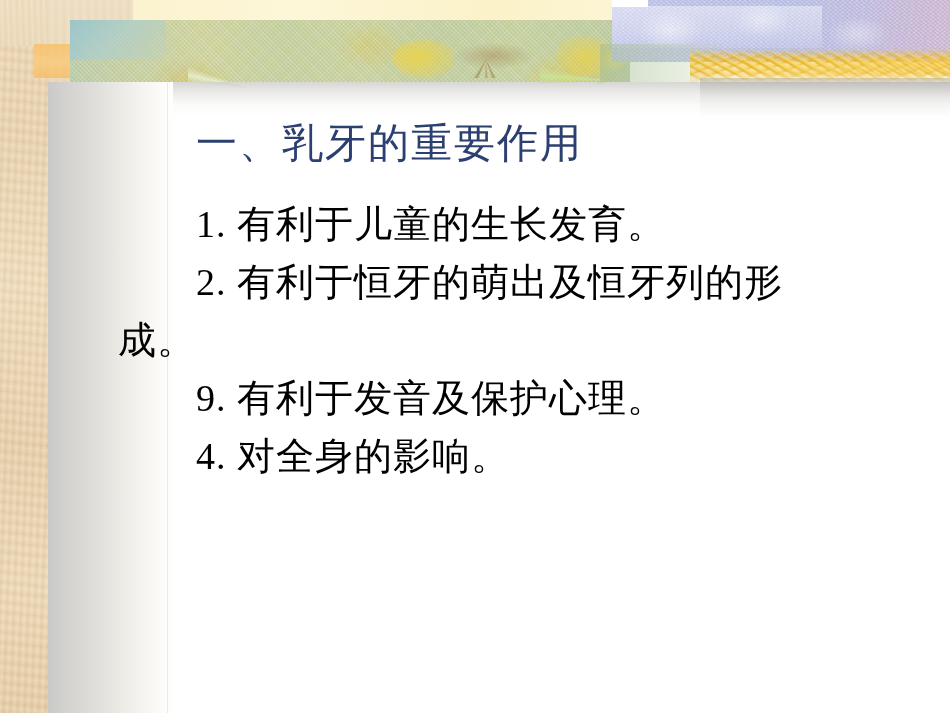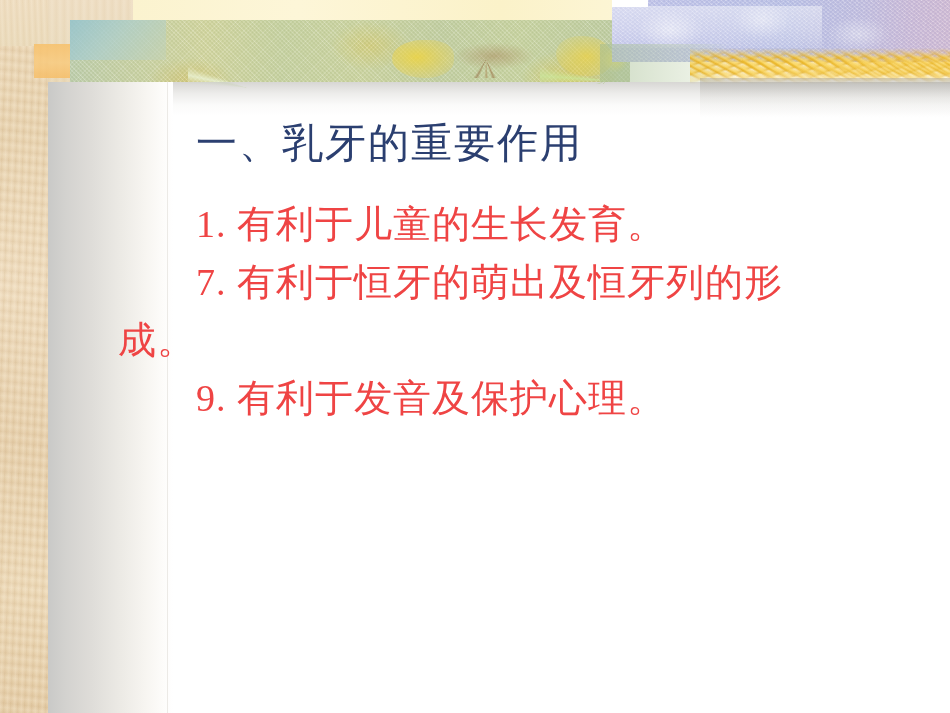--- a/index.html
+++ b/index.html
@@ -410,21 +410,21 @@
     color: #2b3f70;
     font-size: 41px;
     line-height: 1.18;
     letter-spacing: 2px;
     white-space: nowrap;
   }
   .body-list {
     position: absolute;
     left: 118px; top: 195px;
     width: 800px;
-    color: #ef4444;
+    color: #000000;
     font-size: 38px;
     line-height: 58px;
     letter-spacing: 1px;
   }
   .body-line {
     white-space: pre-wrap;
     padding-left: 78px;
     text-indent: 0;
   }
   .body-line-wrap {
@@ -465,19 +465,20 @@
 
   <div class="header-shadow"></div>
   <div class="header-shadow-right"></div>
 
   <div class="content">
 
     <div class="slide-title">一、乳牙的重要作用</div>
 
     <div class="body-list">
       <div class="body-line">1. 有利于儿童的生长发育。</div>
-      <div class="body-line">7. 有利于恒牙的萌出及恒牙列的形</div>
+      <div class="body-line">2. 有利于恒牙的萌出及恒牙列的形</div>
       <div class="body-line body-line-wrap">成。</div>
       <div class="body-line">9. 有利于发音及保护心理。</div>
+      <div class="body-line">4. 对全身的影响。</div>
     </div>
 
   </div>
 </div>
 
 </body></html>

